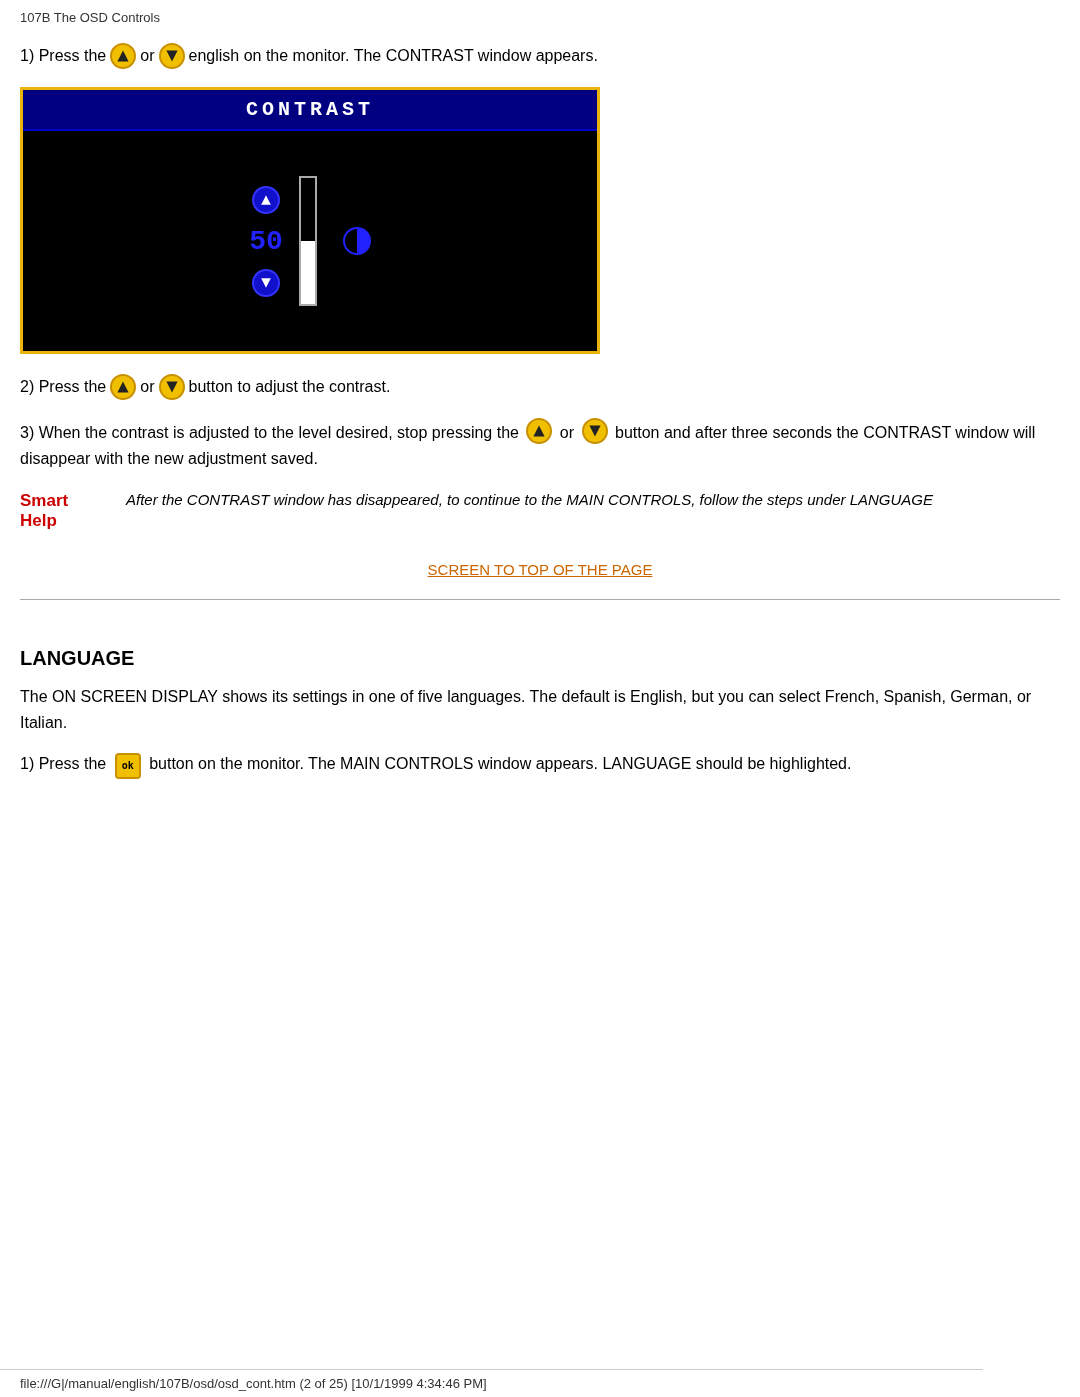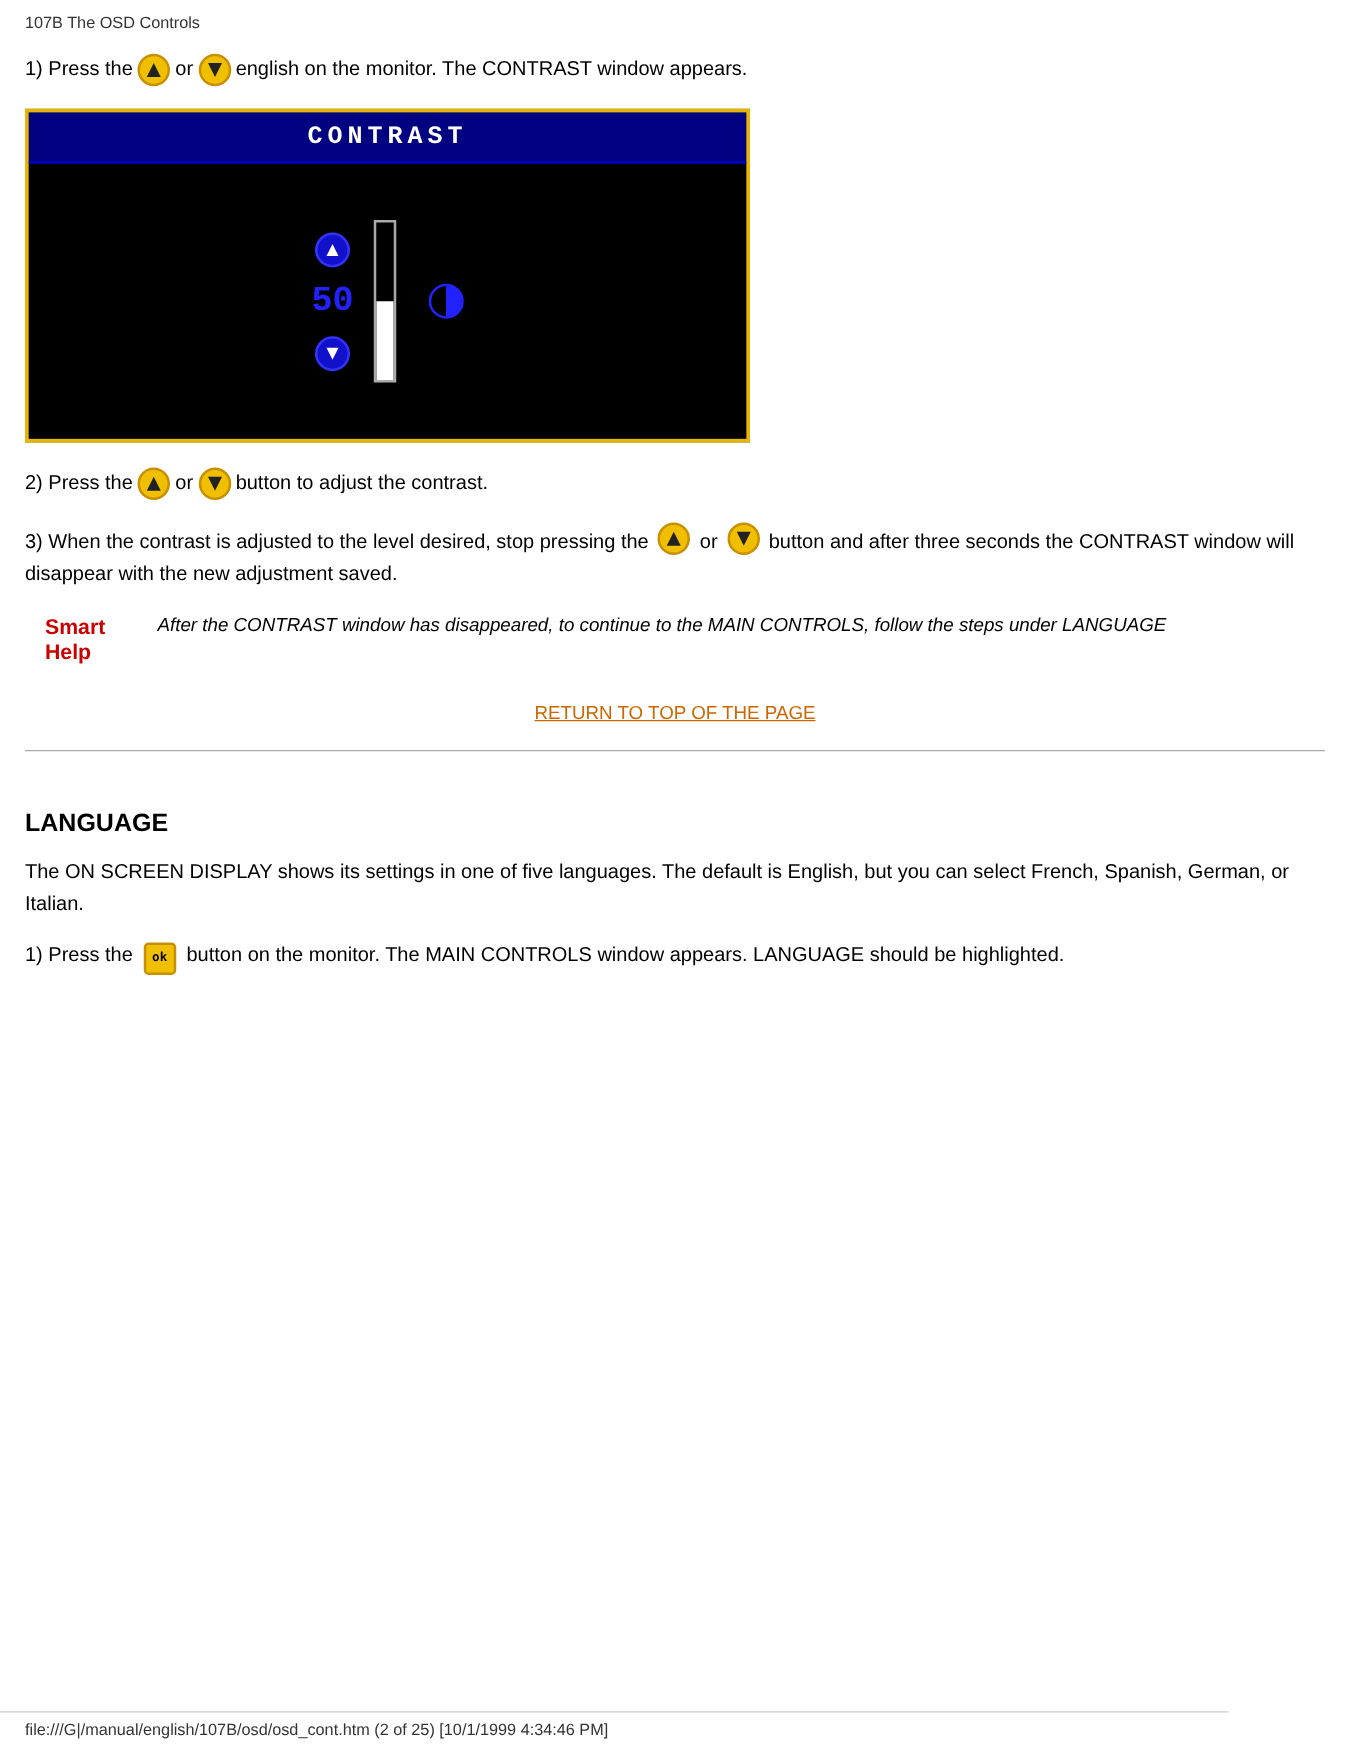--- a/index.html
+++ b/index.html
@@ -165,24 +165,24 @@
 
     
     .step-paragraph {
       font-size: 16px;
       line-height: 1.6;
       margin-bottom: 18px;
     }
 
     
     .smart-help-box {
-      margin: 10px 0 20px 16px;
+      margin: 10px 0 20px 0;
       display: flex;
       align-items: flex-start;
-      gap: 0;
+      gap: 16px;
     }
     .smart-help-label {
       color: #cc0000;
       font-size: 17px;
       font-weight: bold;
       min-width: 90px;
       padding-top: 2px;
     }
     .smart-help-text {
       font-style: italic;
@@ -320,21 +320,21 @@
 </div>
 
 <div class="smart-help-box">
   <div class="smart-help-label">
     <span style="color:#cc0000;font-weight:bold;font-size:17px;">Smart<br>Help</span>
   </div>
   <div class="smart-help-text">After the CONTRAST window has disappeared, to continue to the MAIN CONTROLS, follow the steps under LANGUAGE</div>
 </div>
 
 <div class="return-link-container">
-  <a class="return-link" href="#">RETURN TO TOP OF THE PAGE</a>
+  <a class="return-link" href="#">SCREEN TO TOP OF THE PAGE</a>
 </div>
 
 <hr class="divider">
 
 <div>
   <div class="section-title">LANGUAGE</div>
   <div class="body-text">The ON SCREEN DISPLAY shows its settings in one of five languages. The default is English, but you can select French, Spanish, German, or Italian.</div>
 
   <div class="step-paragraph">
     <span>1) Press the</span>

